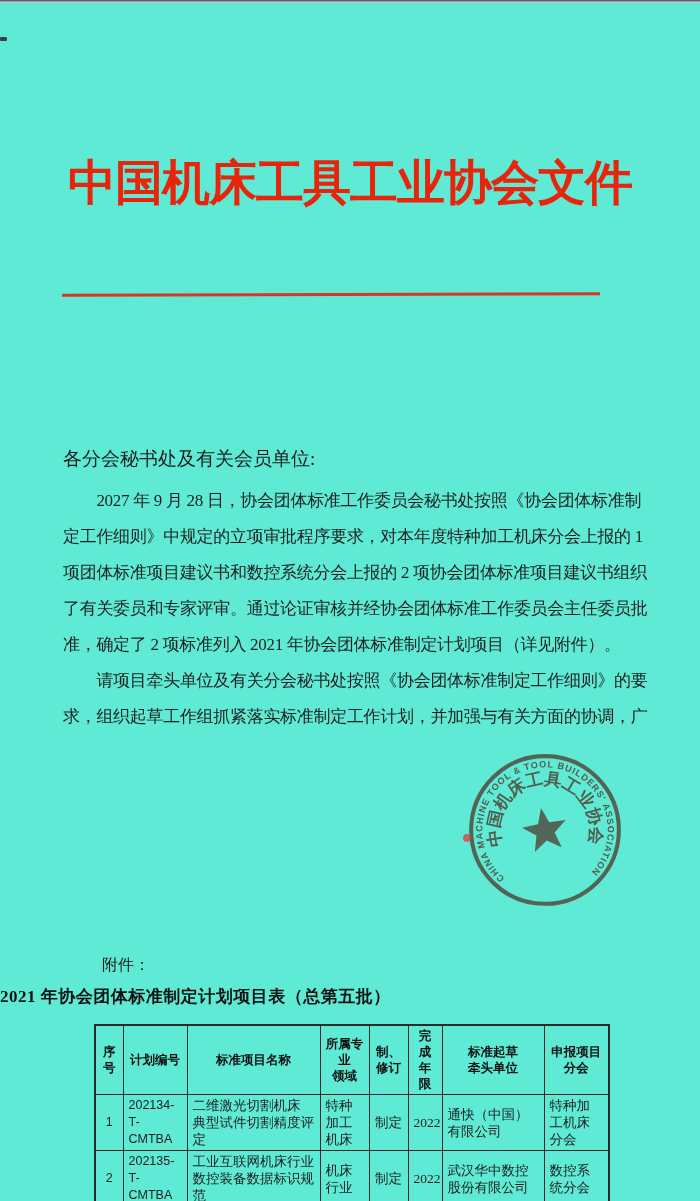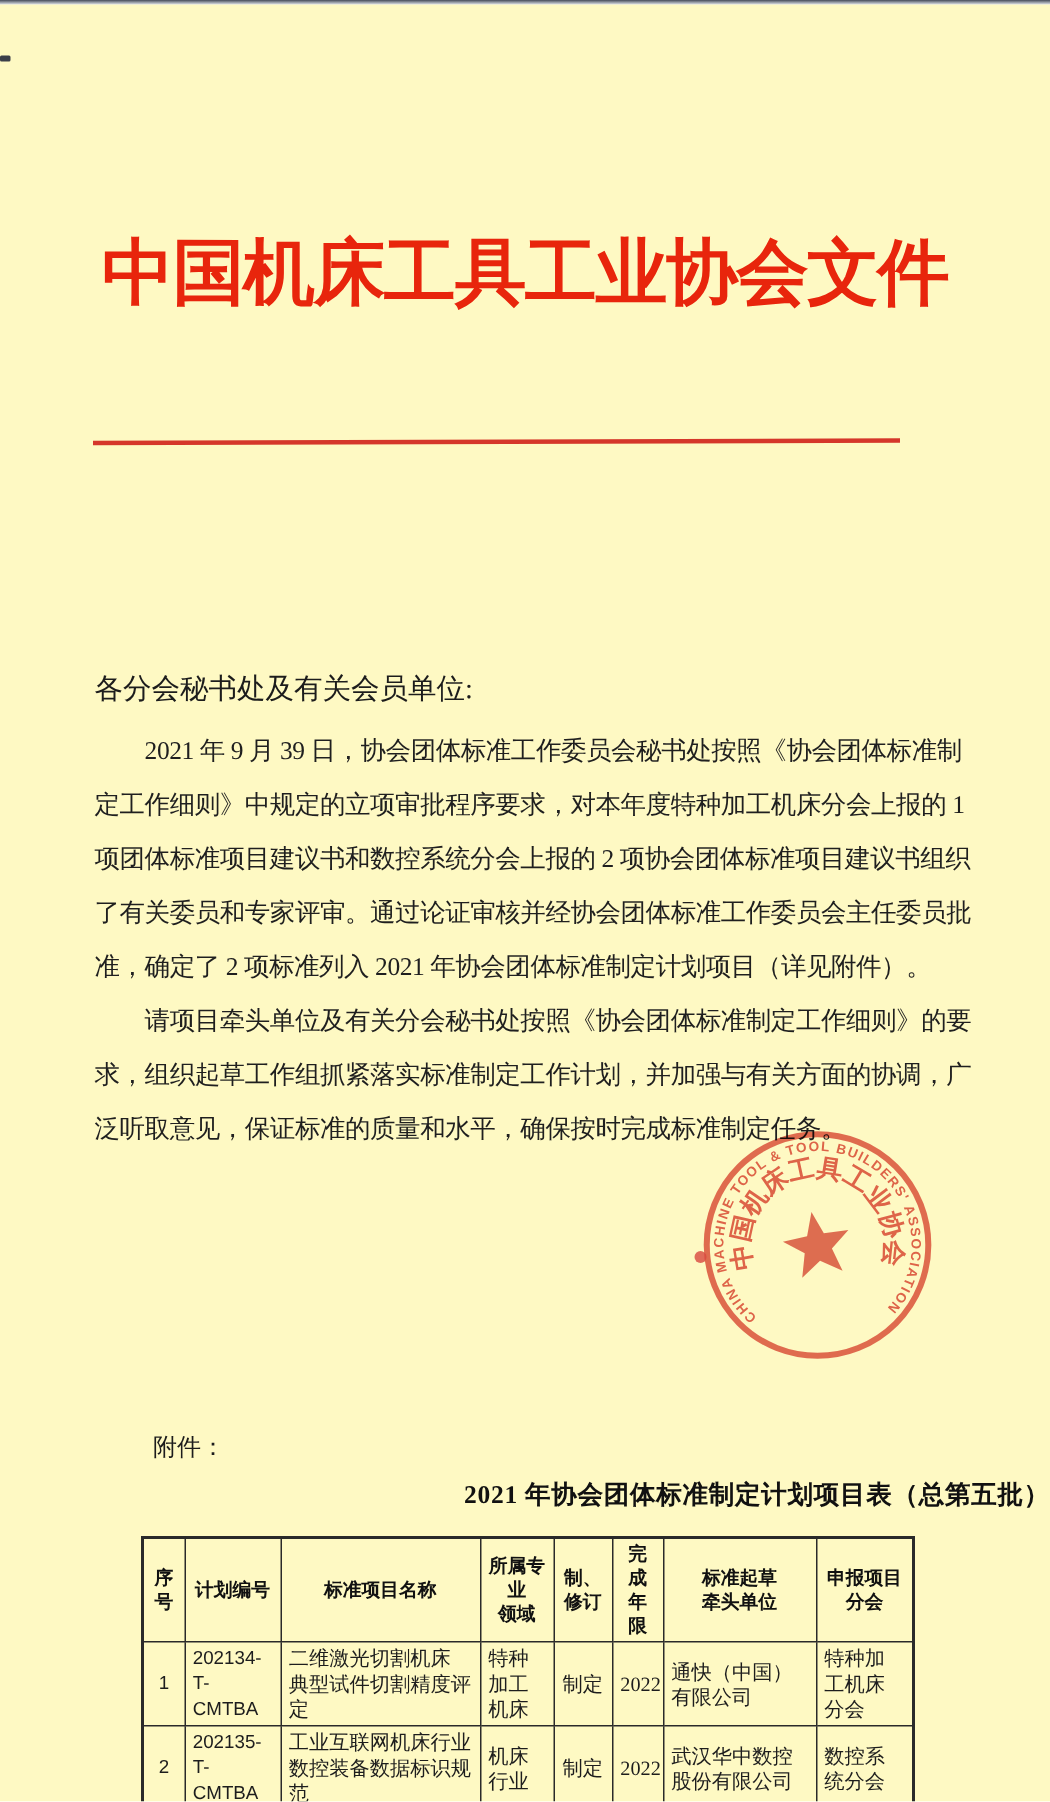--- a/index.html
+++ b/index.html
@@ -1,18 +1,18 @@
 <!DOCTYPE html>
 <html style="--letterhead-red: #e8250c; --rule-red: #d5372a; --seal-red: #d8473e;"><head>
 <meta charset="utf-8">
 <style>
   html,body{margin:0;padding:0;background:#ffffff;}
   #page{
     position:relative;width:700px;height:1201px;margin:0 auto;
-    background:#fef9c3;overflow:hidden;
+    background:#5eead4;overflow:hidden;
     font-family:"Liberation Serif","DejaVu Serif",serif;color:#222;
   }
   .scan-edge-top{position:absolute;top:0;left:0;width:700px;height:3px;
     background:linear-gradient(to bottom,#454c59,#dfe3e9);}
   .scan-mark-left{position:absolute;top:37px;left:0;width:7px;height:4px;
     background:#3a3f49;border-radius:1px;}
   .letterhead{
     position:absolute;top:151px;left:0;width:700px;text-align:center;
     font-size:48px;line-height:64px;font-weight:bold;letter-spacing:-1px;
     color:var(--letterhead-red,#e8250c);
@@ -40,21 +40,21 @@
   .signature-date{
     position:absolute;top:776px;left:390px;font-size:21px;
     letter-spacing:2.5px;color:#1b1b1b;white-space:nowrap;
   }
   .seal{position:absolute;top:746px;left:458px;width:172px;height:172px;
     mix-blend-mode:multiply;opacity:.88;}
   .seal-dot{position:absolute;top:834px;left:463px;width:8px;height:8px;
     border-radius:50%;background:var(--seal-red,#d8473e);opacity:.8;}
   .attachment-label{position:absolute;top:955px;left:102px;font-size:16px;color:#1c1c1c;}
   .table-title{
-    position:absolute;top:985px;left:0;width:700px;text-align:right;
+    position:absolute;top:985px;left:0;width:700px;text-align:left;
     font-size:17px;font-weight:bold;color:#111;letter-spacing:0.5px;
   }
   table.plan-table{
     position:absolute;top:1024px;left:94px;width:514px;
     border-collapse:collapse;table-layout:fixed;
     border:2px solid #2a2a2a;
   }
   .plan-table th,.plan-table td{
     border:1px solid #2a2a2a;padding:2px 5px;vertical-align:middle;
     overflow:hidden;
@@ -78,31 +78,30 @@
 
   <div class="letterhead">中国机床工具工业协会文件</div>
 
 
   <div class="red-rule"></div>
 
 
   <div class="salutation">各分会秘书处及有关会员单位:</div>
 
   <div class="para para-1">
-      <div class="body-line">　　2021 年 9 月 39 日，协会团体标准工作委员会秘书处按照《协会团体标准制</div>
+      <div class="body-line">　　2027 年 9 月 28 日，协会团体标准工作委员会秘书处按照《协会团体标准制</div>
       <div class="body-line">定工作细则》中规定的立项审批程序要求，对本年度特种加工机床分会上报的 1</div>
       <div class="body-line">项团体标准项目建议书和数控系统分会上报的 2 项协会团体标准项目建议书组织</div>
       <div class="body-line">了有关委员和专家评审。通过论证审核并经协会团体标准工作委员会主任委员批</div>
       <div class="body-line">准，确定了 2 项标准列入 2021 年协会团体标准制定计划项目（详见附件）。</div>
     </div>
 
   <div class="para para-2">
       <div class="body-line">　　请项目牵头单位及有关分会秘书处按照《协会团体标准制定工作细则》的要</div>
       <div class="body-line">求，组织起草工作组抓紧落实标准制定工作计划，并加强与有关方面的协调，广</div>
-      <div class="body-line">泛听取意见，保证标准的质量和水平，确保按时完成标准制定任务。</div>
     </div>
 
 
   <svg class="seal" viewBox="0 0 170 170" xmlns="http://www.w3.org/2000/svg">
     <circle cx="86" cy="83" r="73" fill="none" stroke="#d8473e" stroke-width="4" opacity="0.9"></circle>
     <path id="seal-eng-path" d="M 46.1 130.5 A 62 62 0 1 1 125.9 130.5" fill="none"></path>
     <path id="seal-chn-path" d="M 43.7 98.4 A 45 45 0 1 1 128.3 98.4" fill="none"></path>
     <text font-family="Liberation Sans, sans-serif" font-size="9" font-weight="bold" fill="#d8473e" letter-spacing="1" opacity="0.95">
       <textPath href="#seal-eng-path" startOffset="0" textLength="295" lengthAdjust="spacingAndGlyphs">CHINA MACHINE TOOL &amp; TOOL BUILDERS' ASSOCIATION</textPath>
     </text>

